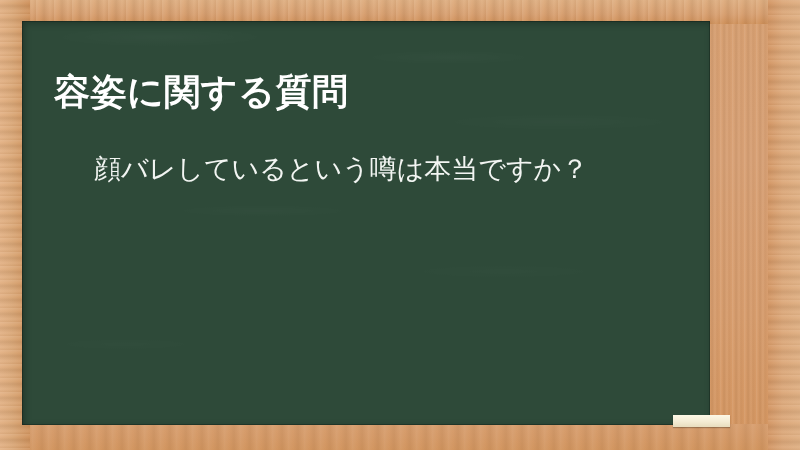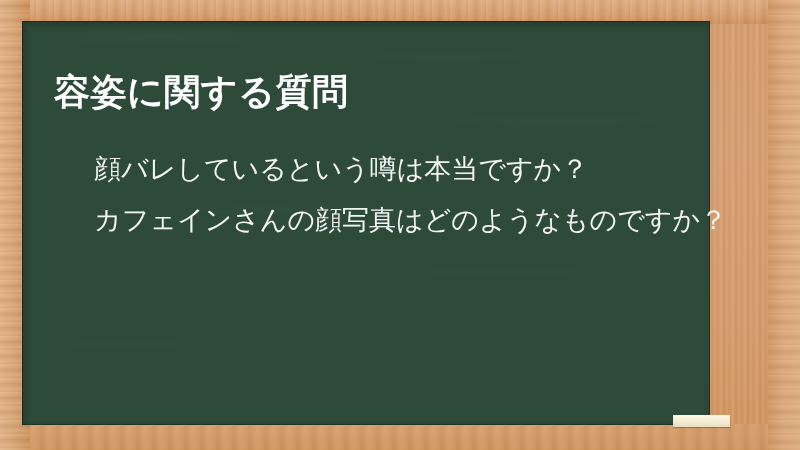--- a/index.html
+++ b/index.html
@@ -158,19 +158,18 @@
   <div class="frame-left-shade"></div>
   <div class="frame-right-shade"></div>
 
   <div class="board">
     <div class="board-smudges"></div>
 
     <h1 class="title">容姿に関する質問</h1>
 
     <ul class="body-list">
       <li class="body-item">顔バレしているという噂は本当ですか？</li>
-      <li class="body-item">カフェインさんの顔写真はどのようなものですか？</li>
     </ul>
   </div>
 
   <div class="chalk"></div>
 
 </div>
 
 </body></html>

